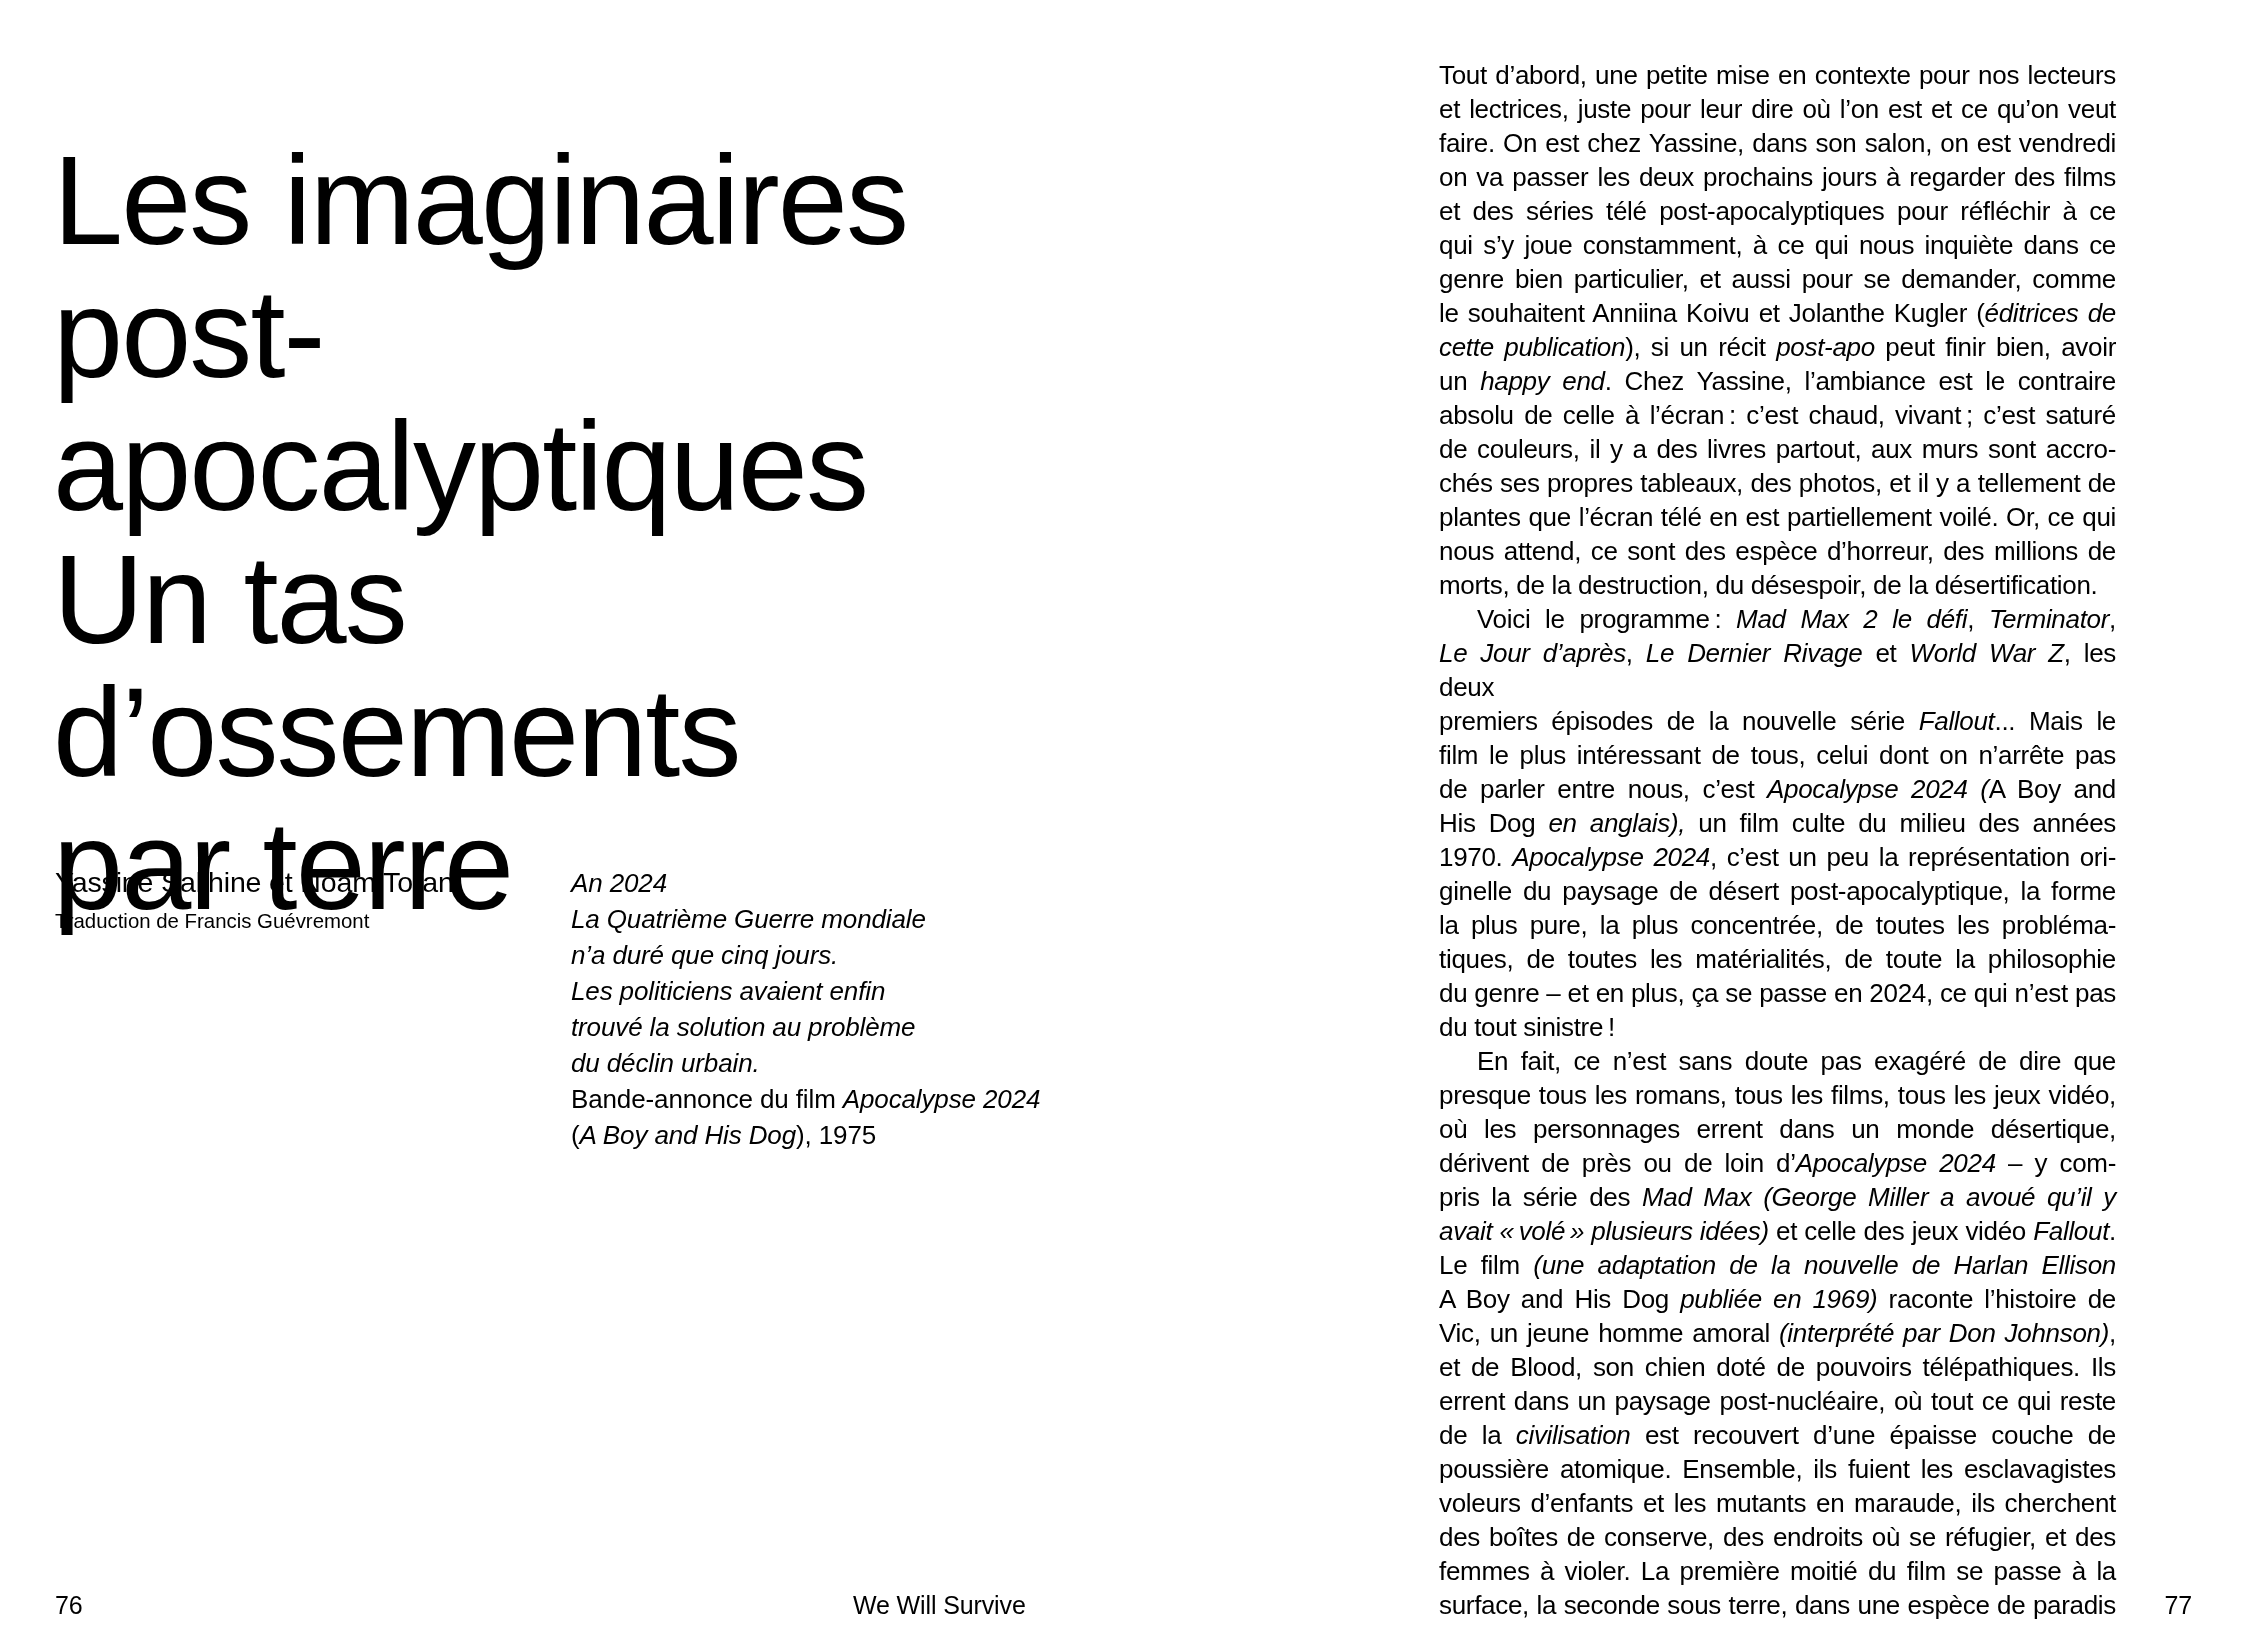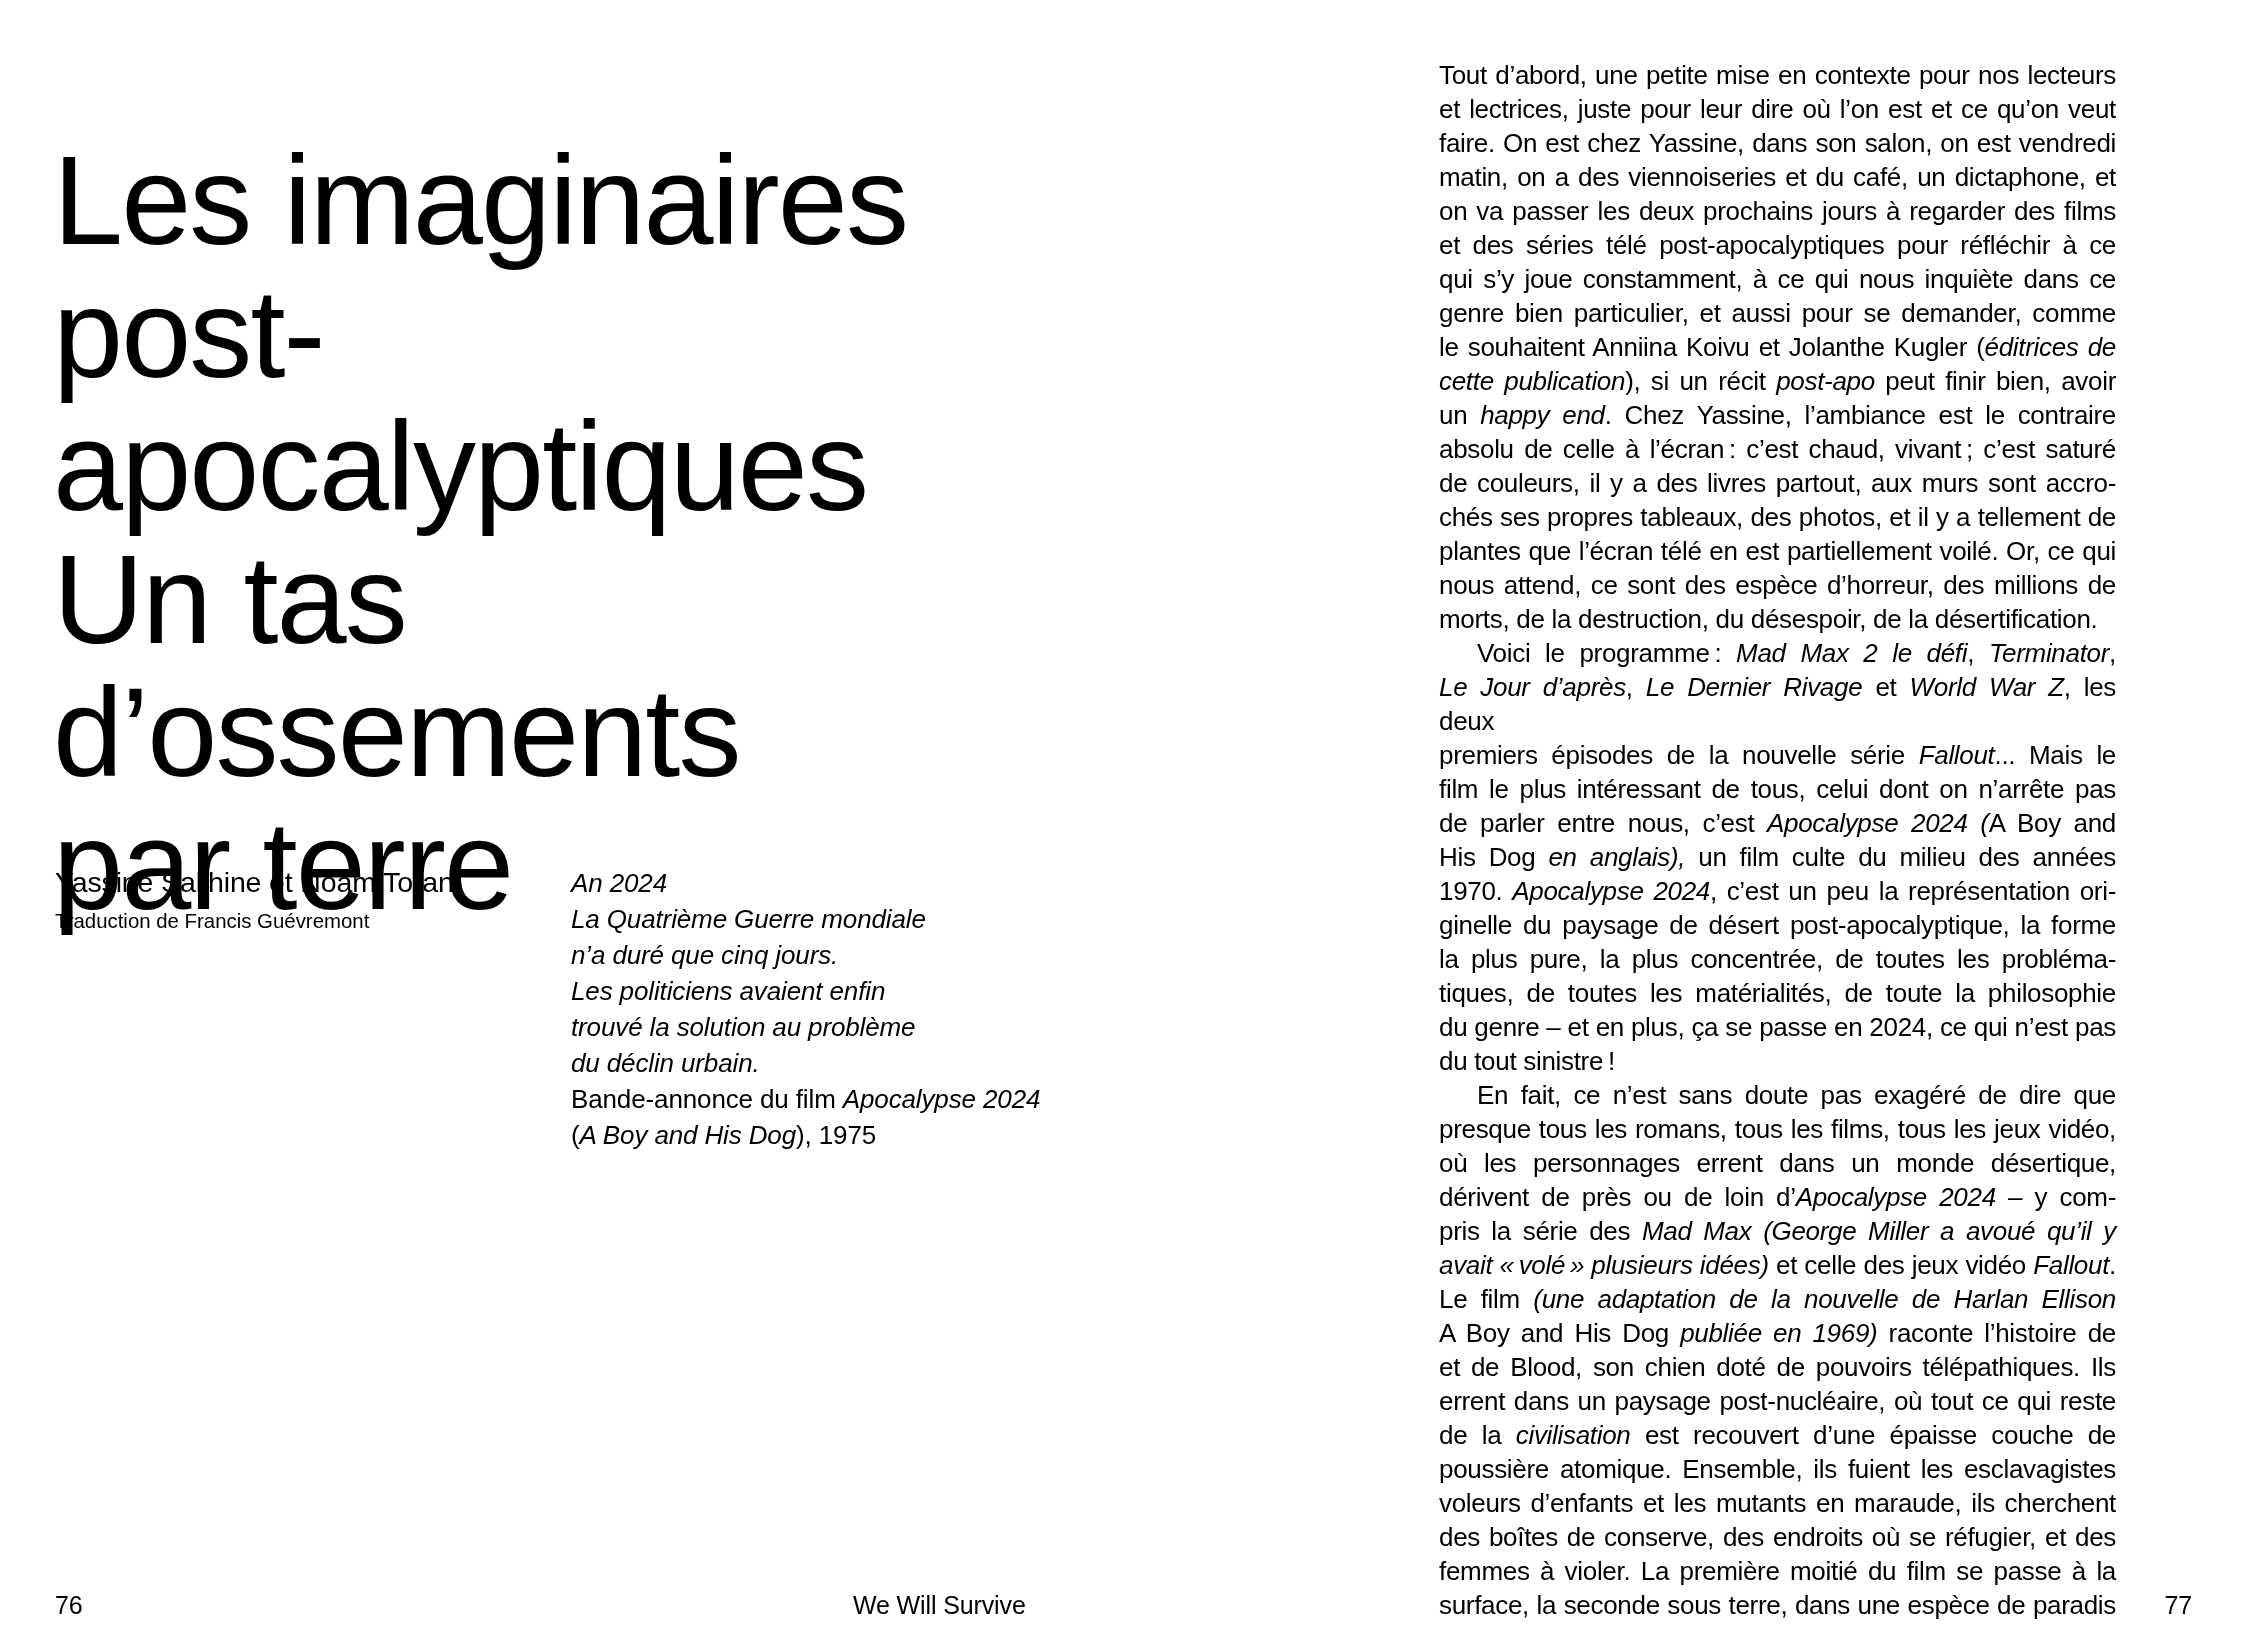--- a/index.html
+++ b/index.html
@@ -71,21 +71,20 @@
     </div>
   <div class="pagenum pagenum-left">76</div>
   <div class="running-title">We Will Survive</div>
 </section>
 
 <section class="page">
   <div class="body-col">
       <div class="bline jl"><span class="rm">Tout d’abord, une petite mise en contexte pour nos lecteurs</span></div>
       <div class="bline jl"><span class="rm">et lectrices, juste pour leur dire où l’on est et ce qu’on veut</span></div>
       <div class="bline jl"><span class="rm">faire. On est chez Yassine, dans son salon, on est vendredi</span></div>
-      <div class="bline jl"><span class="rm">matin, on a des viennoiseries et du café, un dictaphone, et</span></div>
       <div class="bline jl"><span class="rm">on va passer les deux prochains jours à regarder des films</span></div>
       <div class="bline jl"><span class="rm">et des séries télé post-apocalyptiques pour réfléchir à ce</span></div>
       <div class="bline jl"><span class="rm">qui s’y joue constamment, à ce qui nous inquiète dans ce</span></div>
       <div class="bline jl"><span class="rm">genre bien particulier, et aussi pour se demander, comme</span></div>
       <div class="bline jl"><span class="rm">le souhaitent Anniina Koivu et Jolanthe Kugler (</span><span class="it">éditrices de</span></div>
       <div class="bline jl"><span class="it">cette publication</span><span class="rm">), si un récit </span><span class="it">post-apo</span><span class="rm"> peut finir bien, avoir</span></div>
       <div class="bline jl"><span class="rm">un </span><span class="it">happy end</span><span class="rm">. Chez Yassine, l’ambiance est le contraire</span></div>
       <div class="bline jl"><span class="rm">absolu de celle à l’écran : c’est chaud, vivant ; c’est saturé</span></div>
       <div class="bline jl"><span class="rm">de couleurs, il y a des livres partout, aux murs sont accro-</span></div>
       <div class="bline jl"><span class="rm">chés ses propres tableaux, des photos, et il y a tellement de</span></div>
@@ -105,20 +104,21 @@
       <div class="bline jl"><span class="rm">du genre – et en plus, ça se passe en 2024, ce qui n’est pas</span></div>
       <div class="bline"><span class="rm">du tout sinistre !</span></div>
       <div class="bline ind jl"><span class="rm">En fait, ce n’est sans doute pas exagéré de dire que</span></div>
       <div class="bline jl"><span class="rm">presque tous les romans, tous les films, tous les jeux vidéo,</span></div>
       <div class="bline jl"><span class="rm">où les personnages errent dans un monde désertique,</span></div>
       <div class="bline jl"><span class="rm">dérivent de près ou de loin d’</span><span class="it">Apocalypse 2024</span><span class="rm"> – y com-</span></div>
       <div class="bline jl"><span class="rm">pris la série des </span><span class="it">Mad Max (George Miller a avoué qu’il y</span></div>
       <div class="bline jl"><span class="it">avait « volé » plusieurs idées)</span><span class="rm"> et celle des jeux vidéo </span><span class="it">Fallout</span><span class="rm">.</span></div>
       <div class="bline jl"><span class="rm">Le film </span><span class="it">(une adaptation de la nouvelle de Harlan Ellison</span></div>
       <div class="bline jl"><span class="rm">A Boy and His Dog </span><span class="it">publiée en 1969)</span><span class="rm"> raconte l’histoire de</span></div>
+      <div class="bline jl"><span class="rm">Vic, un jeune homme amoral </span><span class="it">(interprété par Don Johnson)</span><span class="rm">,</span></div>
       <div class="bline jl"><span class="rm">et de Blood, son chien doté de pouvoirs télépathiques. Ils</span></div>
       <div class="bline jl"><span class="rm">errent dans un paysage post-nucléaire, où tout ce qui reste</span></div>
       <div class="bline jl"><span class="rm">de la </span><span class="it">civilisation</span><span class="rm"> est recouvert d’une épaisse couche de</span></div>
       <div class="bline jl"><span class="rm">poussière atomique. Ensemble, ils fuient les esclavagistes</span></div>
       <div class="bline jl"><span class="rm">voleurs d’enfants et les mutants en maraude, ils cherchent</span></div>
       <div class="bline jl"><span class="rm">des boîtes de conserve, des endroits où se réfugier, et des</span></div>
       <div class="bline jl"><span class="rm">femmes à violer. La première moitié du film se passe à la</span></div>
       <div class="bline jl"><span class="rm">surface, la seconde sous terre, dans une espèce de paradis</span></div>
     </div>
   <div class="pagenum pagenum-right">77</div>

